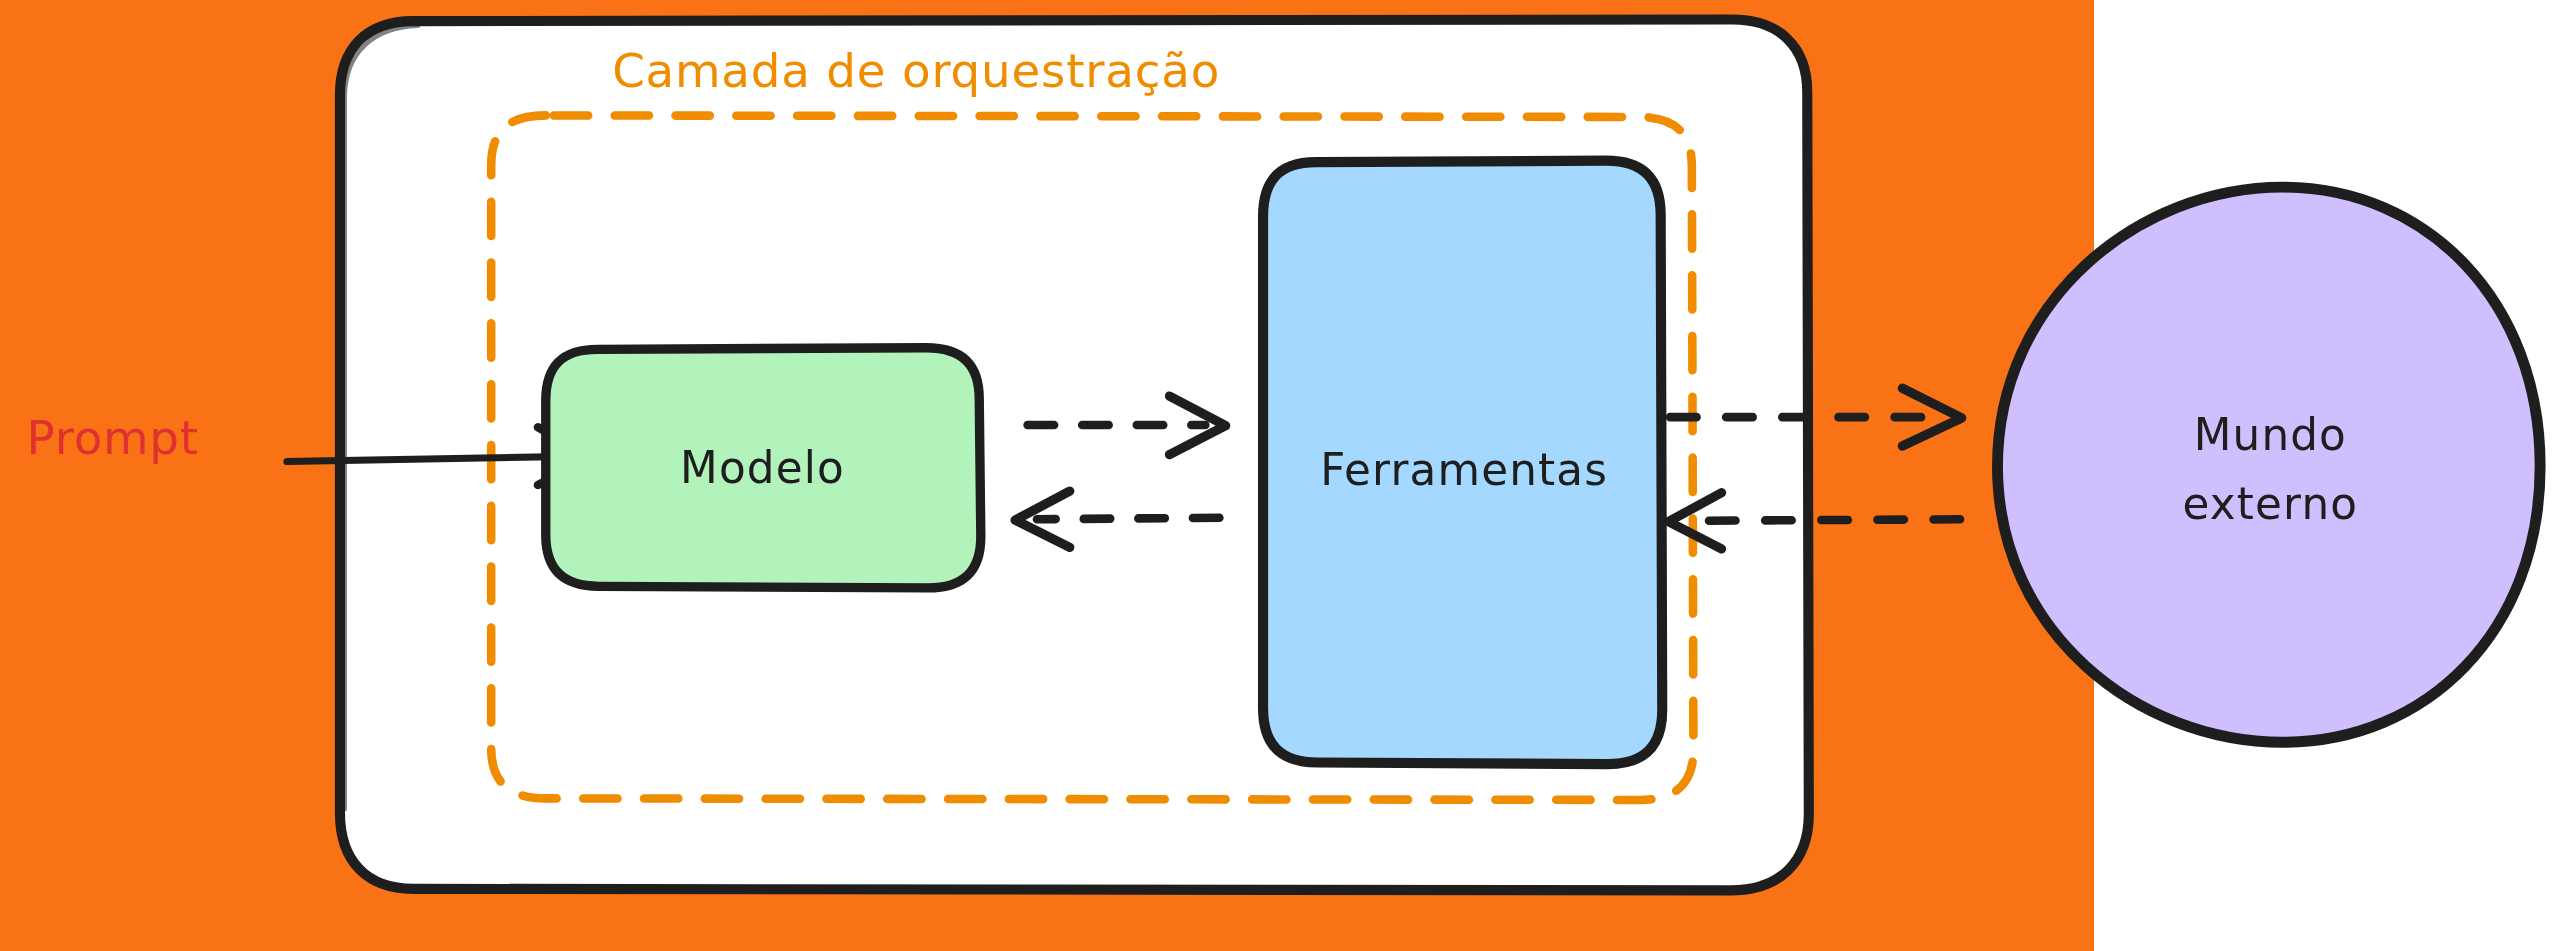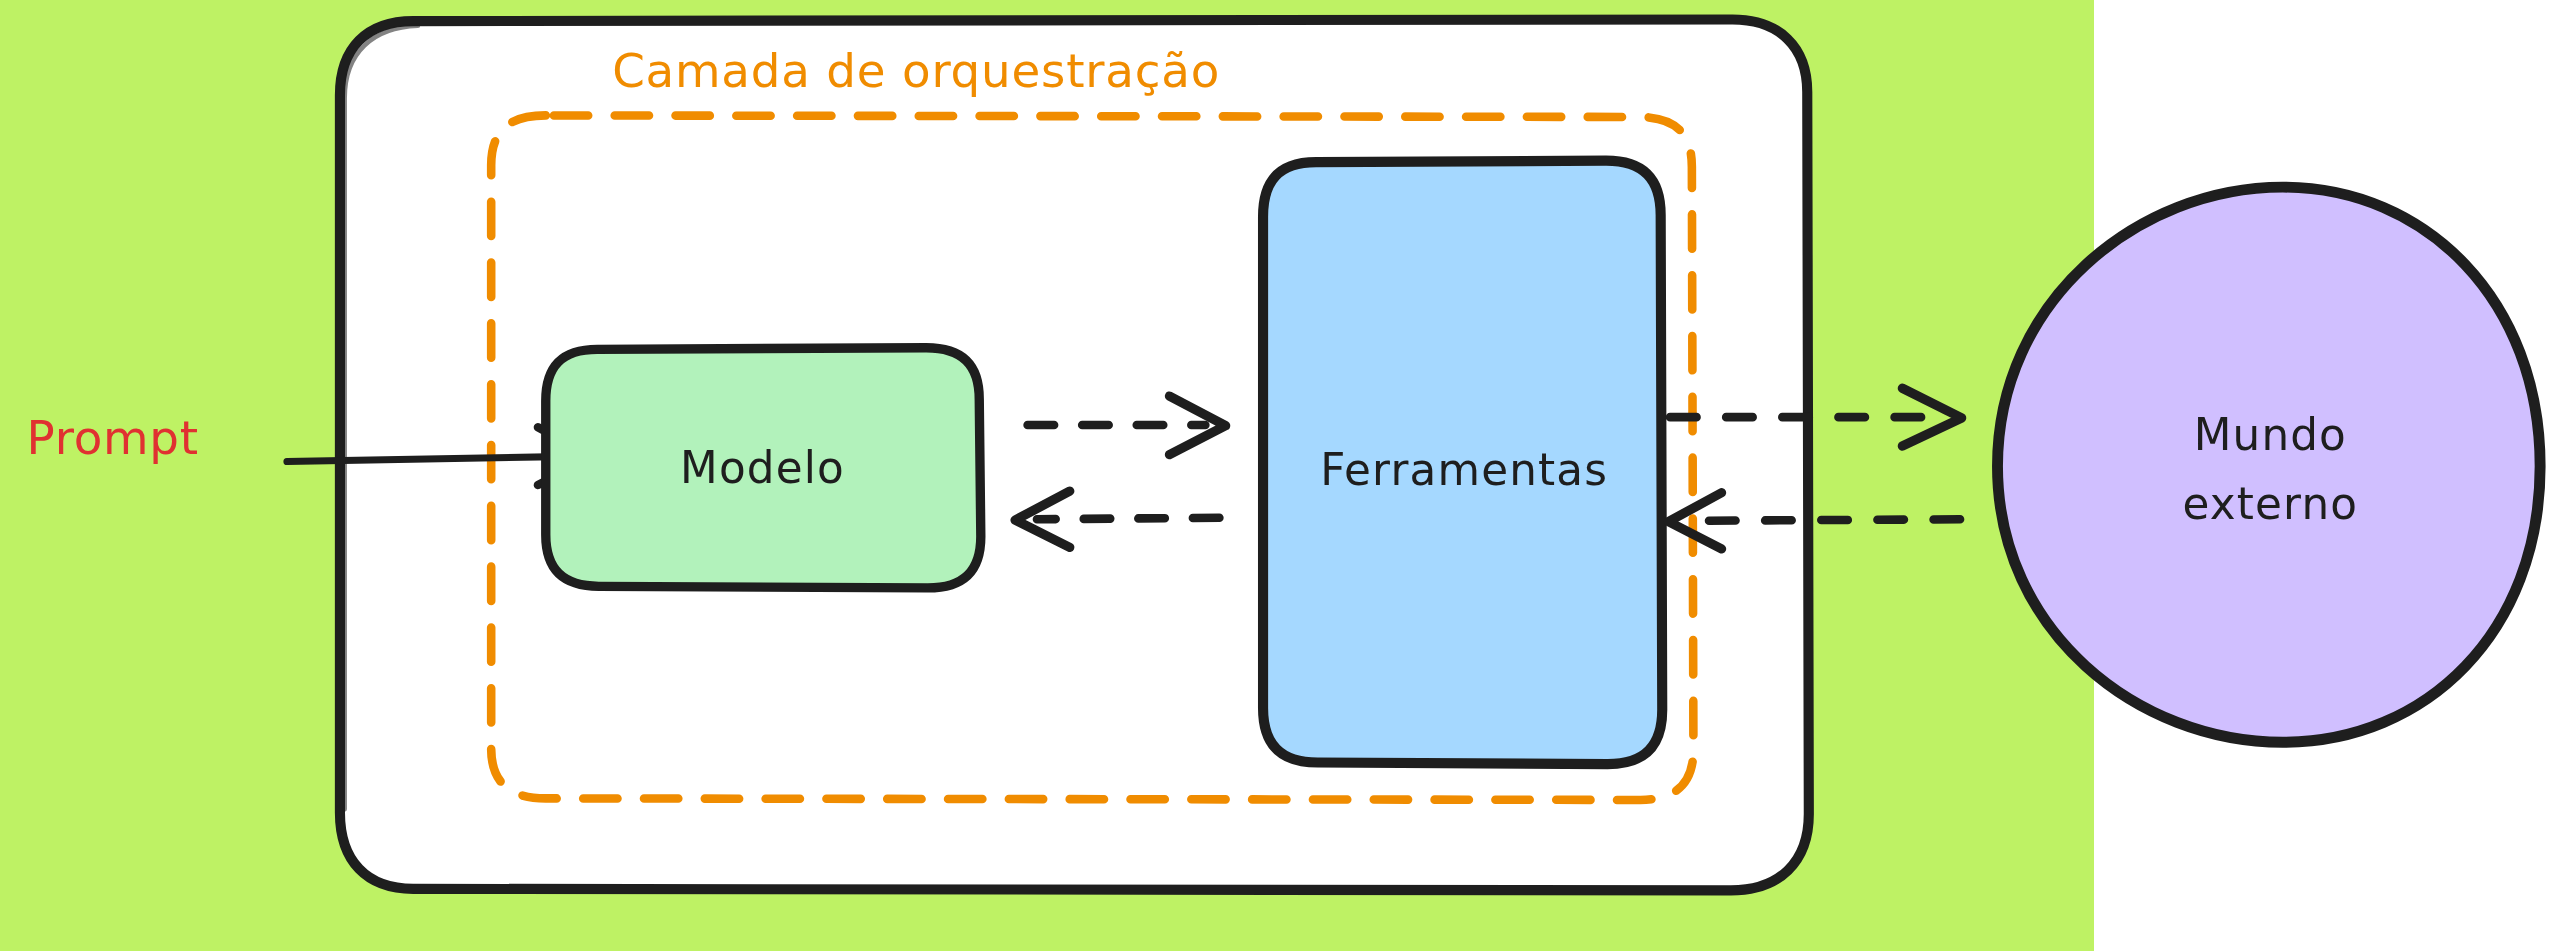--- a/index.html
+++ b/index.html
@@ -10,21 +10,21 @@
   body {
     width: 2576px;
     height: 952px;
     overflow: hidden;
     font-family: "DejaVu Sans", sans-serif;
   }
   #diagram-root {
     position: relative;
     width: 2094px;
     height: 952px;
-    background: #bef264;
+    background: #f97316;
   }
   svg#diagram-svg {
     position: absolute;
     top: 0;
     left: 0;
     width: 2576px;
     height: 952px;
     display: block;
   }
   .node-label {

